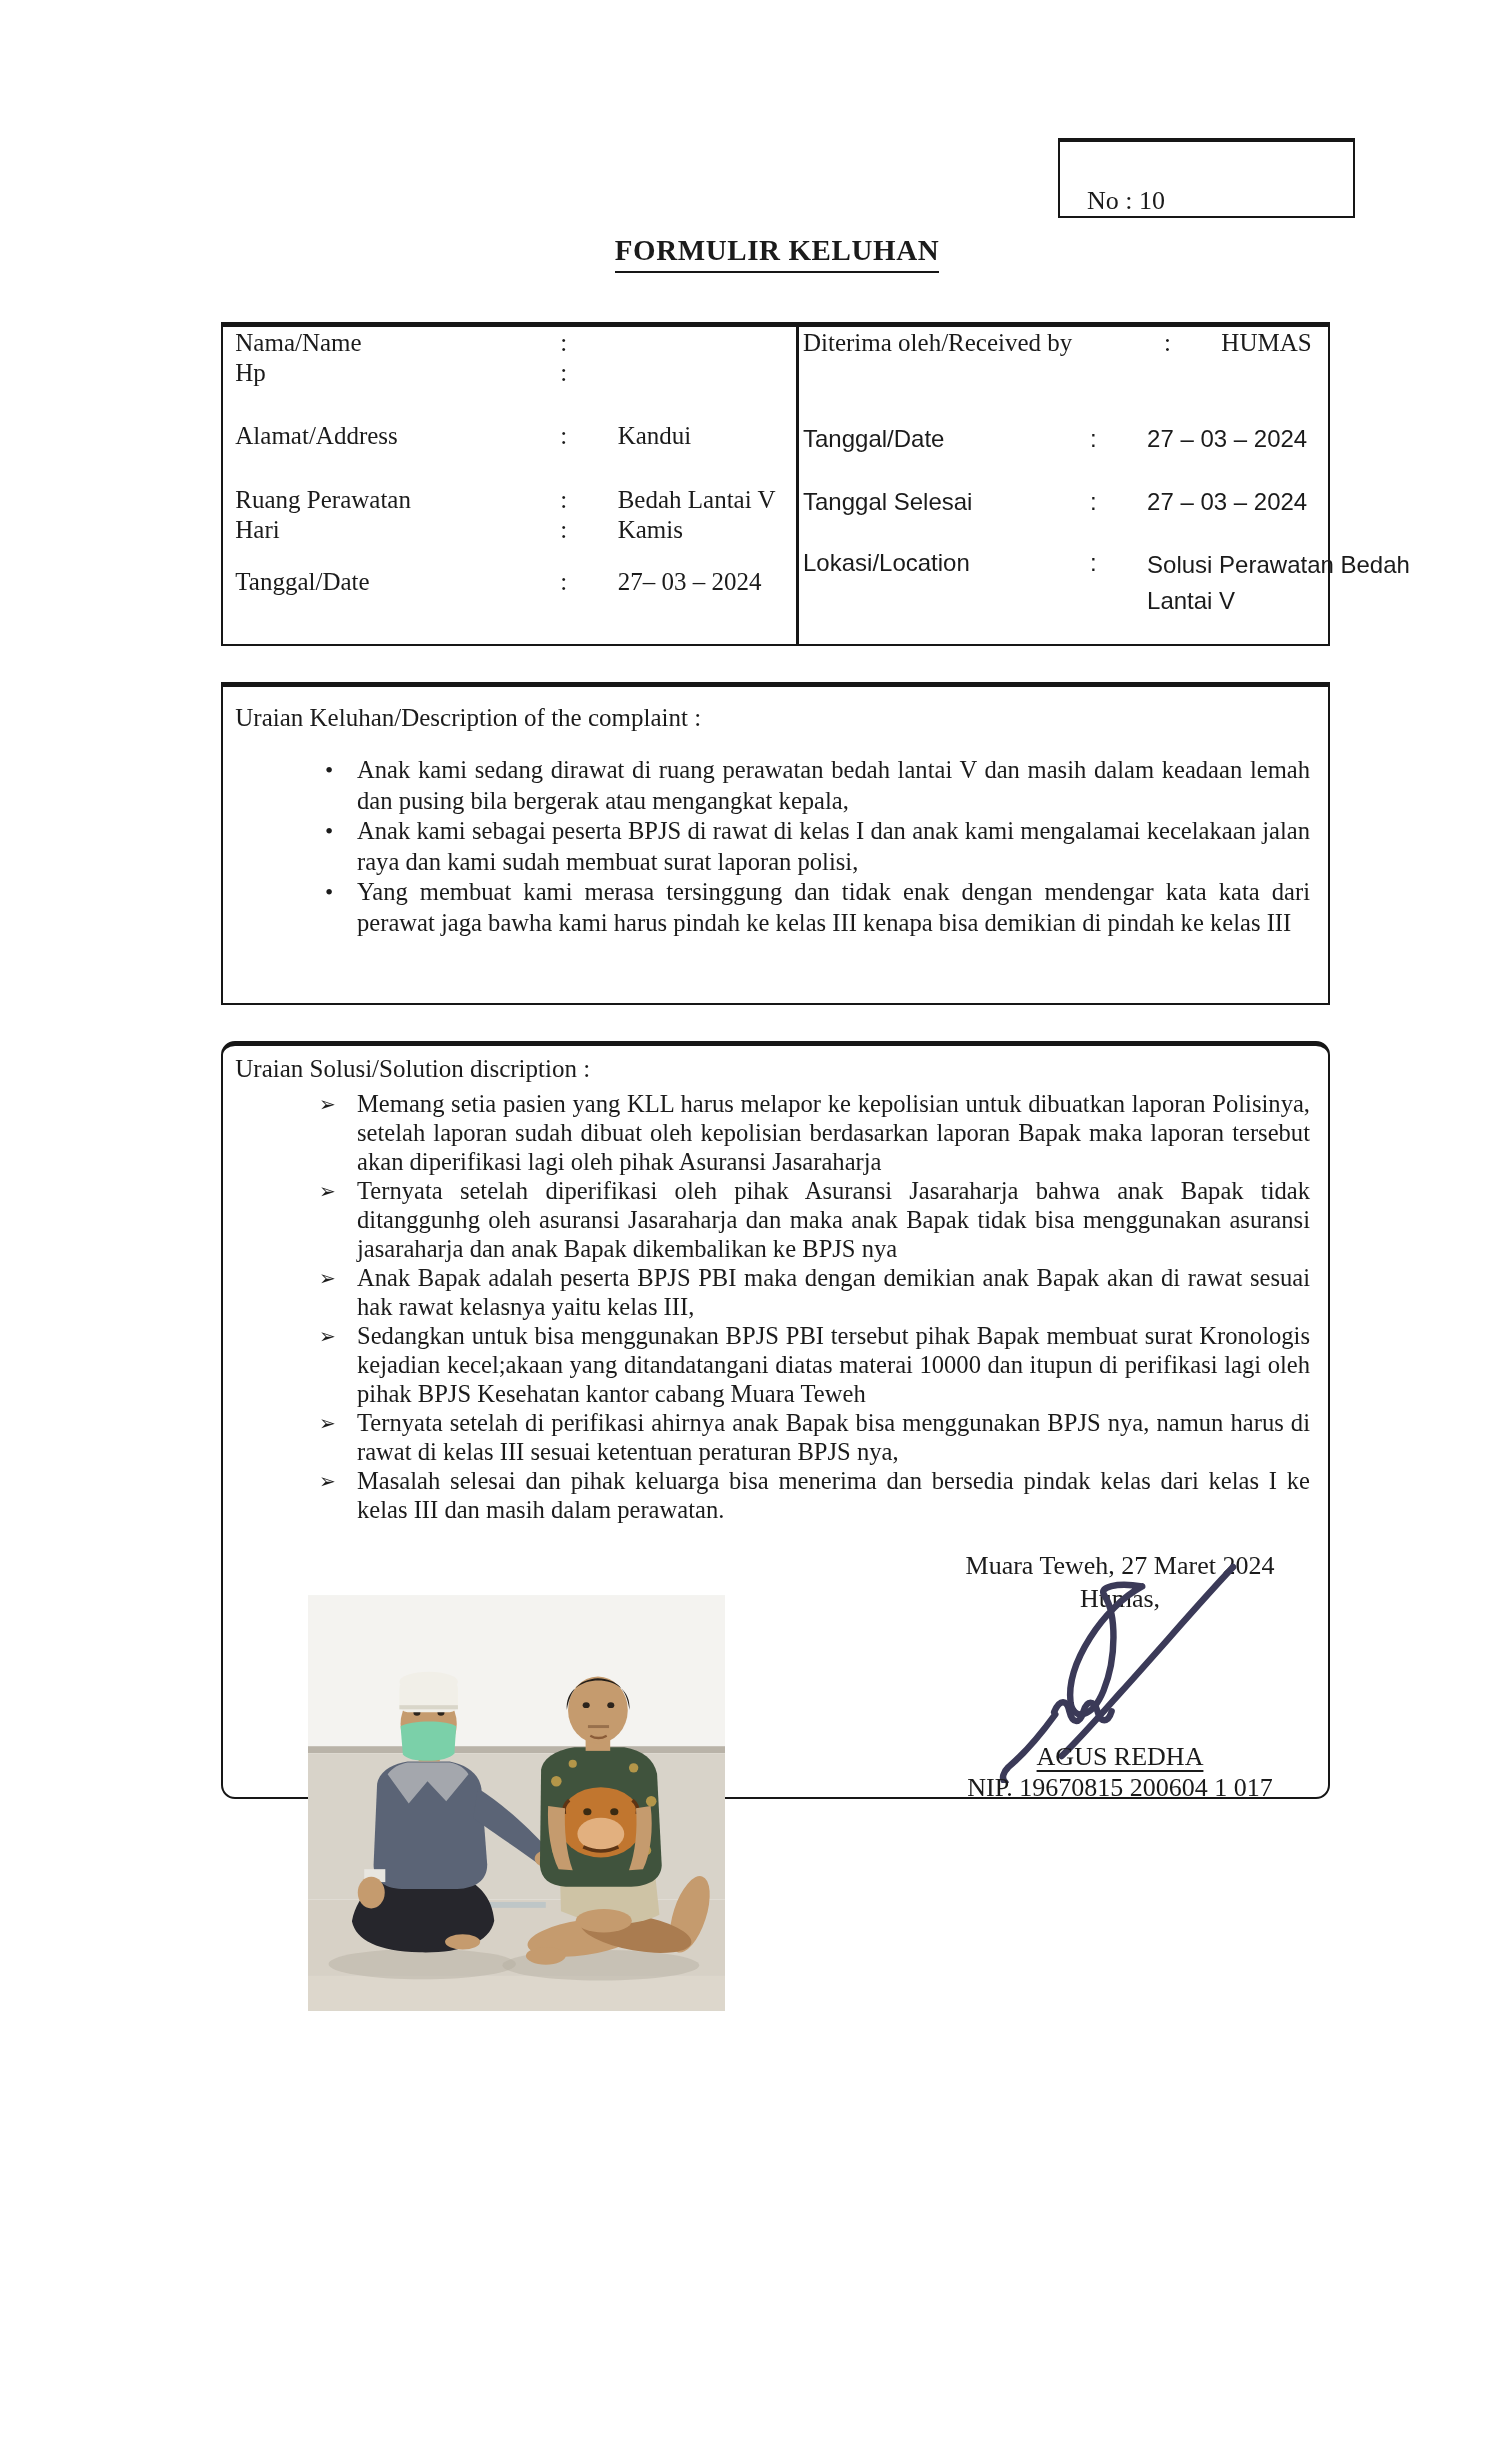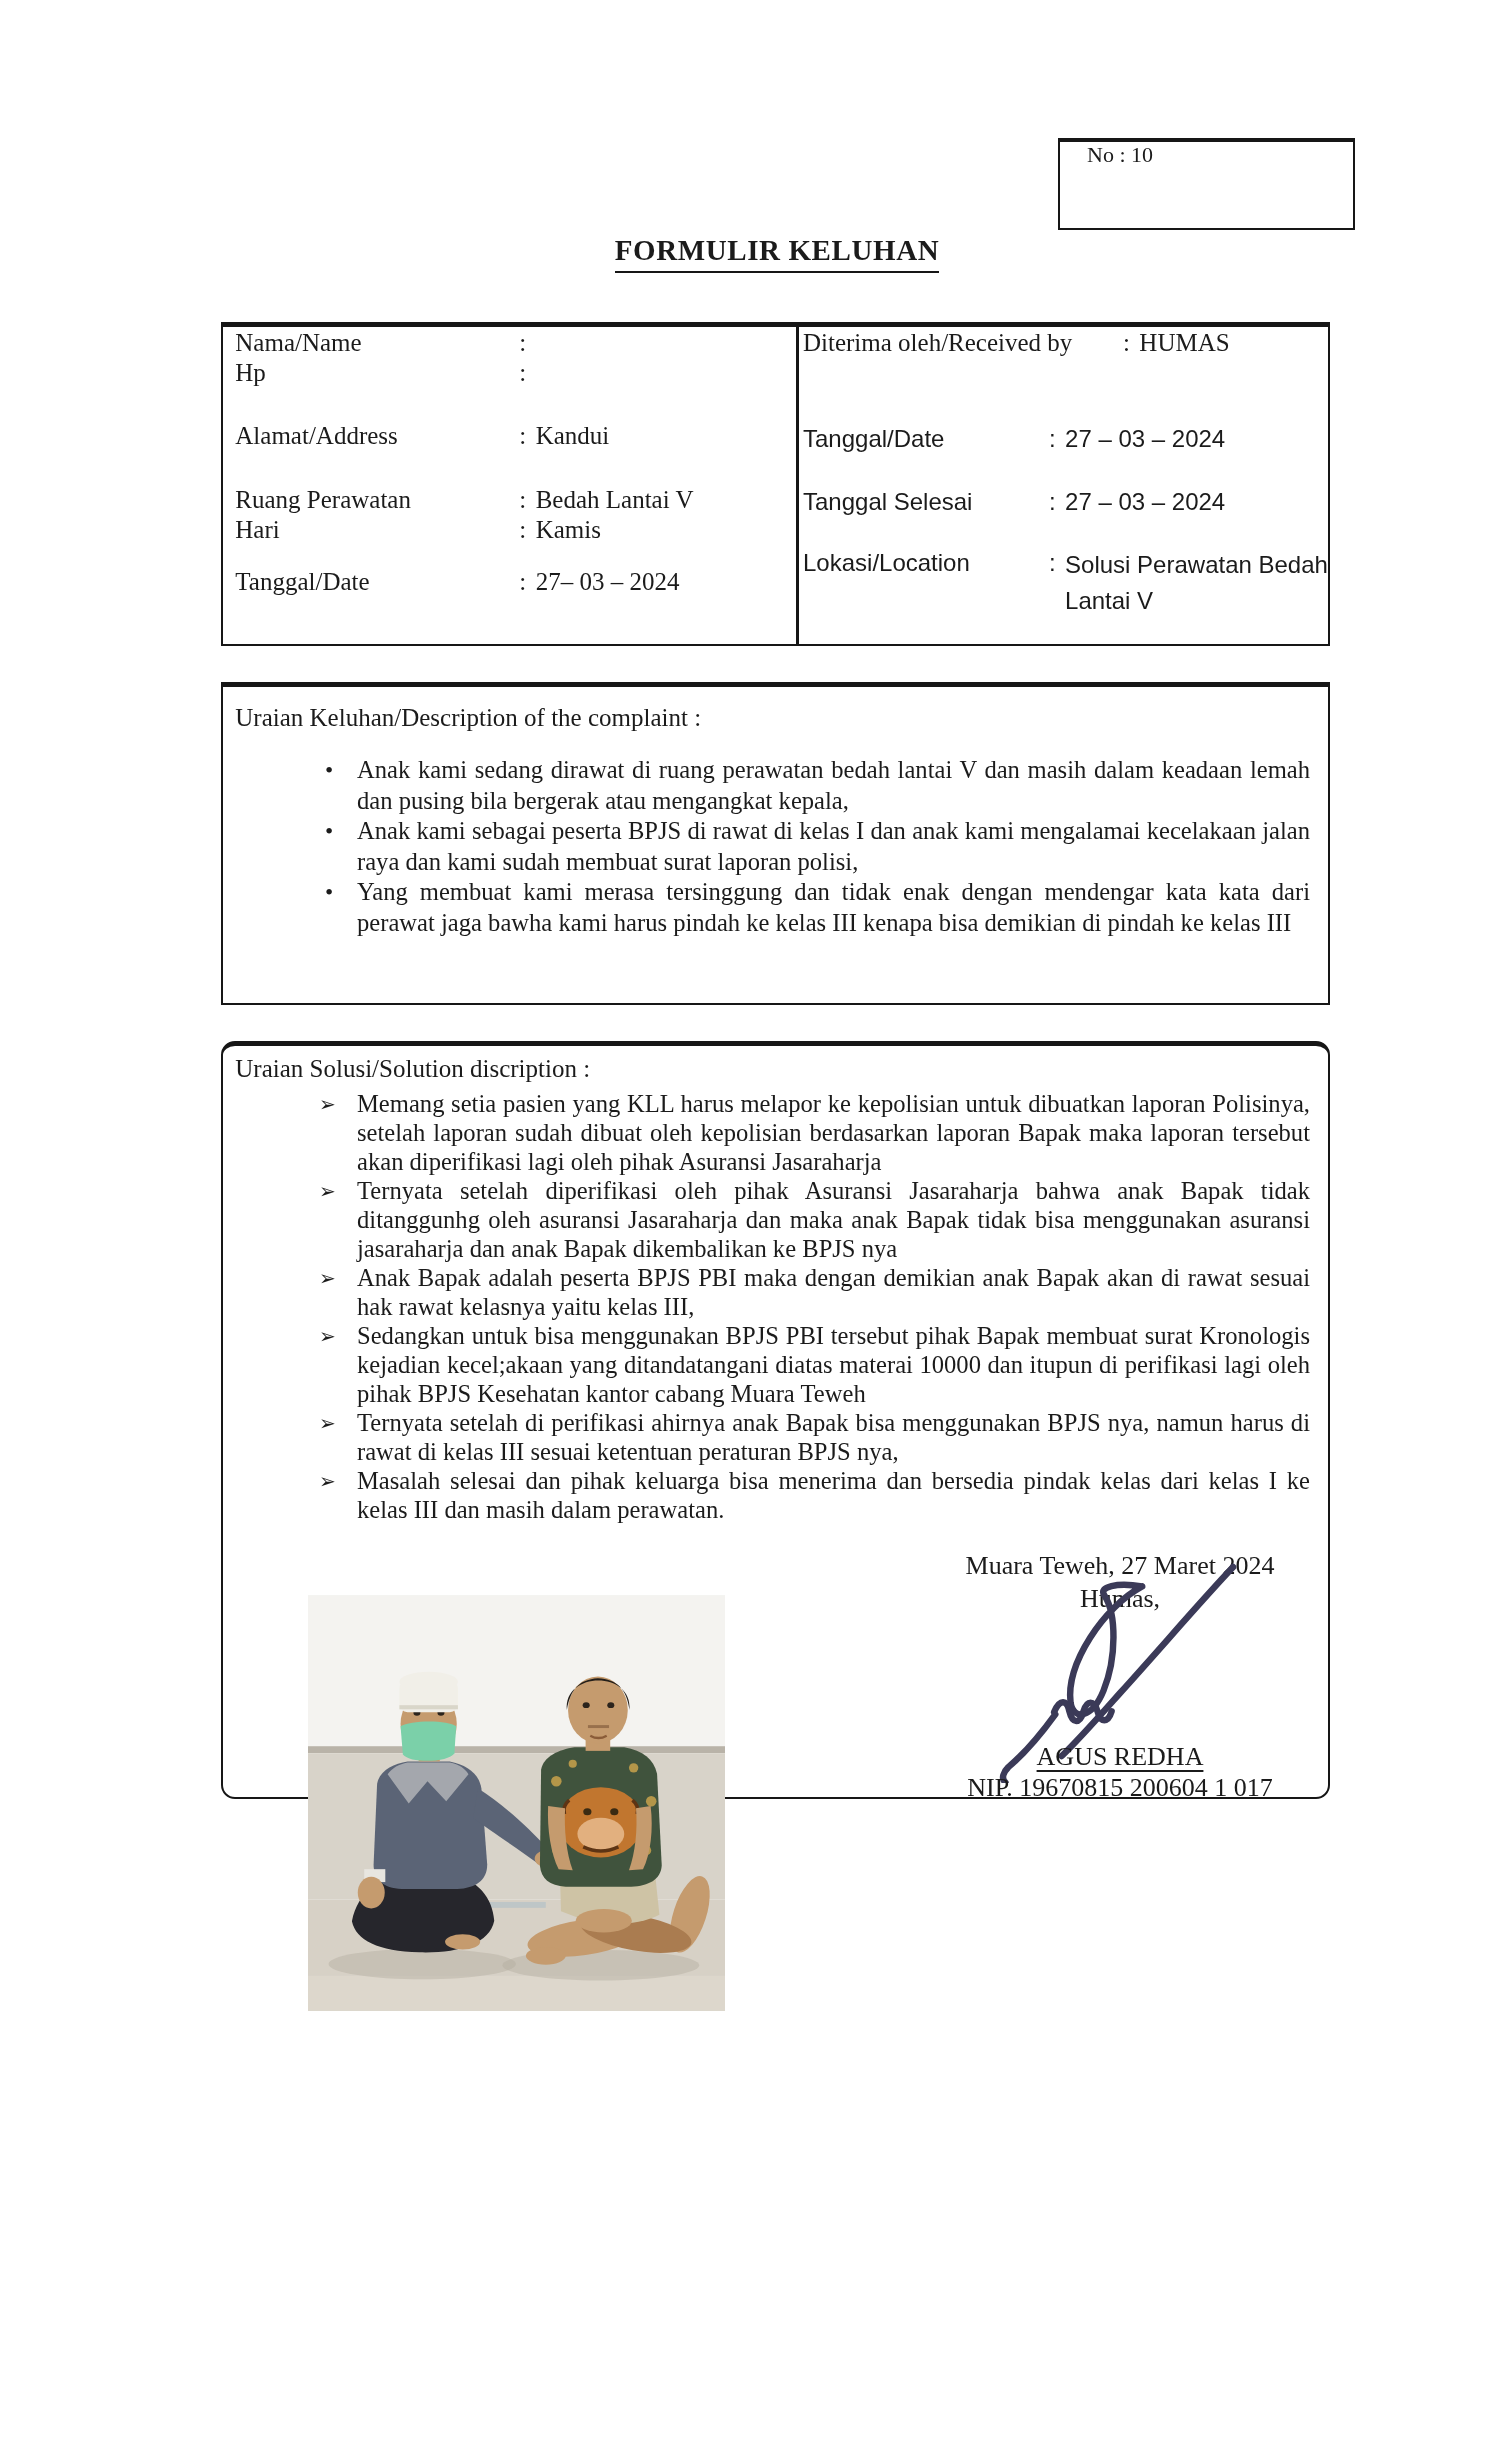--- a/index.html
+++ b/index.html
@@ -6,41 +6,41 @@
   html,body { background:#ffffff; }
   body {
     position:relative;
     width:1495px; height:2462px;
     font-family:"Liberation Serif", serif;
     color:#1b1b1b;
   }
 
   
   #no-box {
-    position:absolute; left:1058px; top:138px; width:297px; height:92px;
+    position:absolute; left:1058px; top:138px; width:297px; height:80px;
     border:2.9px solid #161616; border-top-width:4.7px;
-    display:flex; align-items:flex-start; padding-left:27px;
-    font-size:22px;
+    display:flex; align-items:flex-end; padding-left:27px;
+    font-size:26px;
   }
 
   
   #header { position:absolute; left:221px; top:234px; width:1112px; text-align:center; }
   #title {
     display:inline-block; font-size:29px; font-weight:bold; letter-spacing:0.6px;
     border-bottom:2.9px solid #161616; padding-bottom:4.1px;
   }
   #subtitle { font-size:26px; font-weight:bold; margin-top:5.9px; }
 
   
   #info-table {
     position:absolute; left:221px; top:322px; width:1109px; height:324px;
     border:2.9px solid #161616; border-top-width:5.3px;
   }
   #info-divider { position:absolute; left:573px; top:0; bottom:0; width:2.9px; background:#161616; }
-  .trow { position:absolute; display:flex; line-height:32px; white-space:nowrap; }
+  .trow { position:absolute; display:flex; line-height:32px; white-space:nowrap;gap:41px; }
   .trow .lbl { display:inline-block; }
   .trow .sep { display:inline-block; }
   .trow .val { display:inline-block; margin-left:9.4px; }
   .lcol { left:12.3px; font-size:25px; }
   .lcol .lbl { width:284px; }
   .rcol { left:580px; }
   .rcol.serif-row { font-size:25px; }
   .rcol.serif-row .lbl { width:320px; }
   .rcol.sans-row { font-family:"Liberation Sans", sans-serif; font-size:24px; }
   .rcol.sans-row .lbl { width:246px; }

